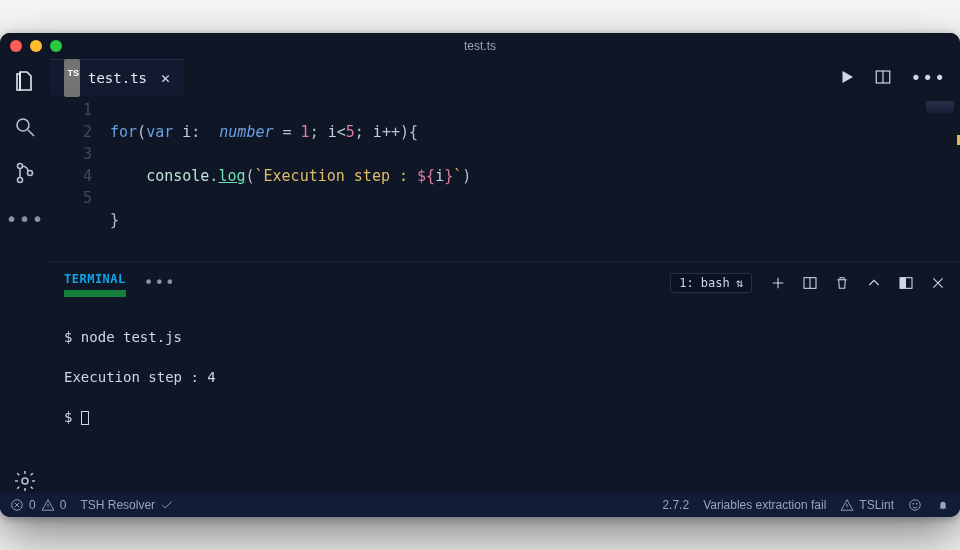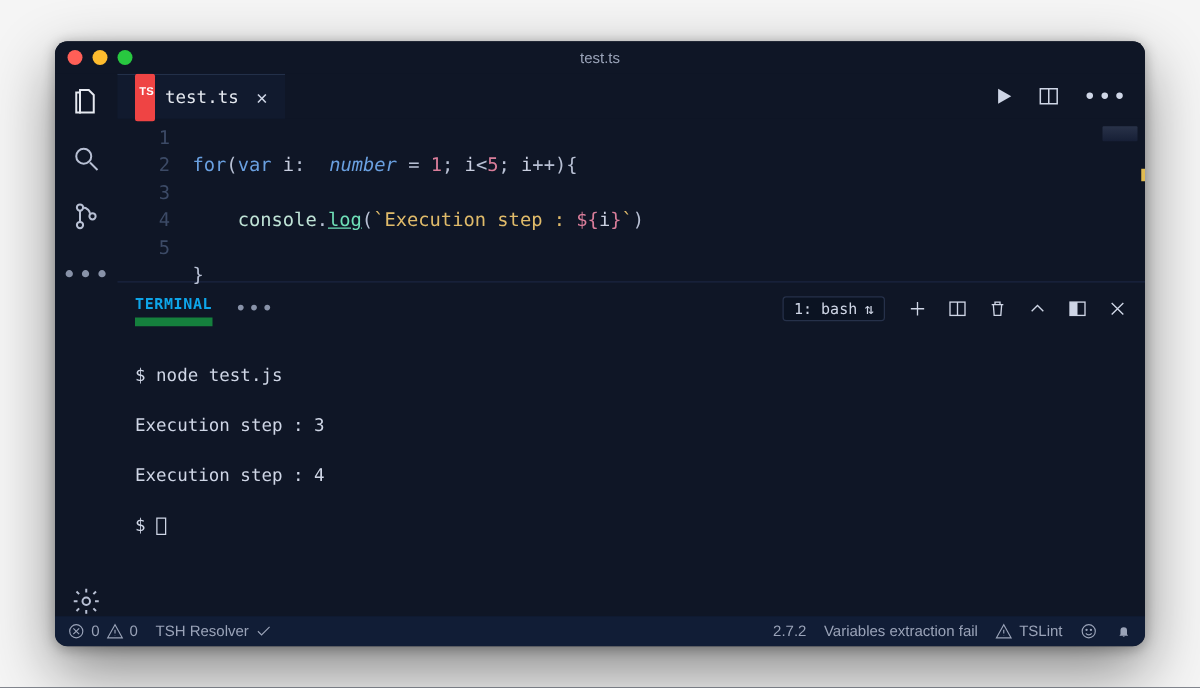--- a/index.html
+++ b/index.html
@@ -6,21 +6,21 @@
   body {
     background: #f5f5f5;
     width: 960px;
     height: 550px;
     font-family: ui-monospace, "SF Mono", Menlo, Consolas, monospace;
     display: flex;
     align-items: center;
     justify-content: center;
   }
   .window {
-    width: 872px;
+    width: 960px;
     height: 484px;
     background: #0f1626;
     border-radius: 10px;
     box-shadow: 0 20px 50px rgba(0,0,0,0.45), 0 2px 10px rgba(0,0,0,0.3);
     display: flex;
     flex-direction: column;
     overflow: hidden;
     color: #c8d0e0;
   }
   
@@ -69,21 +69,21 @@
   }
   .tab {
     display:flex; align-items:center; gap:8px;
     padding: 0 14px;
     font-size: 14px;
     color:#e5e9f0;
     background:#111a2e;
     border-top: 1px solid #233049;
   }
   .ts-badge {
-    width:16px; height:16px; background:#ef4444; color:#fff;
+    width:16px; height:16px; background:#737373; color:#fff;
     font-size:9px; font-weight:bold; display:flex; align-items:flex-end; justify-content:flex-end;
     padding:19px 1px; border-radius:2px; font-family: sans-serif;
   }
   .tab-close { color:#cfd6e6; font-size:15px; margin-left:6px; cursor:pointer;}
   .tabrow .spacer { flex:1; }
   .editor-actions { display:flex; align-items:center; gap:18px; padding-right:14px; color:#cfd6e6; }
   .ea-icon { width:18px; height:18px; display:flex; align-items:center; justify-content:center; cursor:pointer;}
   .ea-icon svg { width:18px; height:18px; stroke:#cfd6e6; fill:none; stroke-width:1.6;}
   .ea-ellipsis { font-size:18px; letter-spacing:1px; cursor:pointer; color:#cfd6e6;}
 
@@ -282,21 +282,20 @@
             <div class="pa-icon">
                 <svg viewBox="0 0 24 24">
                   <path d="M5 5l14 14M19 5L5 19"></path>
                 </svg>
               </div>
           </div>
         </div>
 
         <div class="terminal">
 <div>$ node test.js</div>
-<div>Execution step : 3</div>
 <div>Execution step : 4</div>
 <div><span>$ </span><span class="cursor-box"></span></div>
           
         </div>
       </div>
 
     </div>
   </div>
 
   <div class="statusbar">

